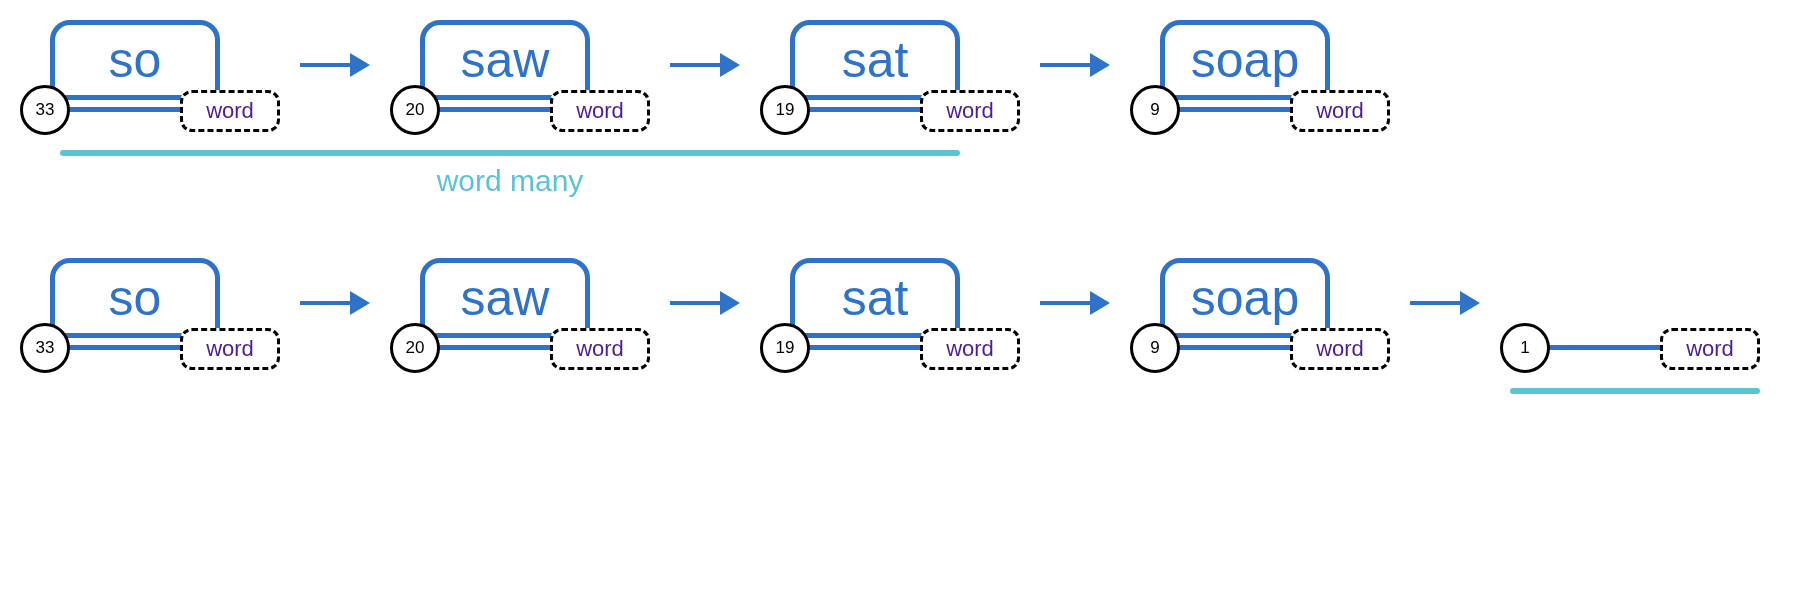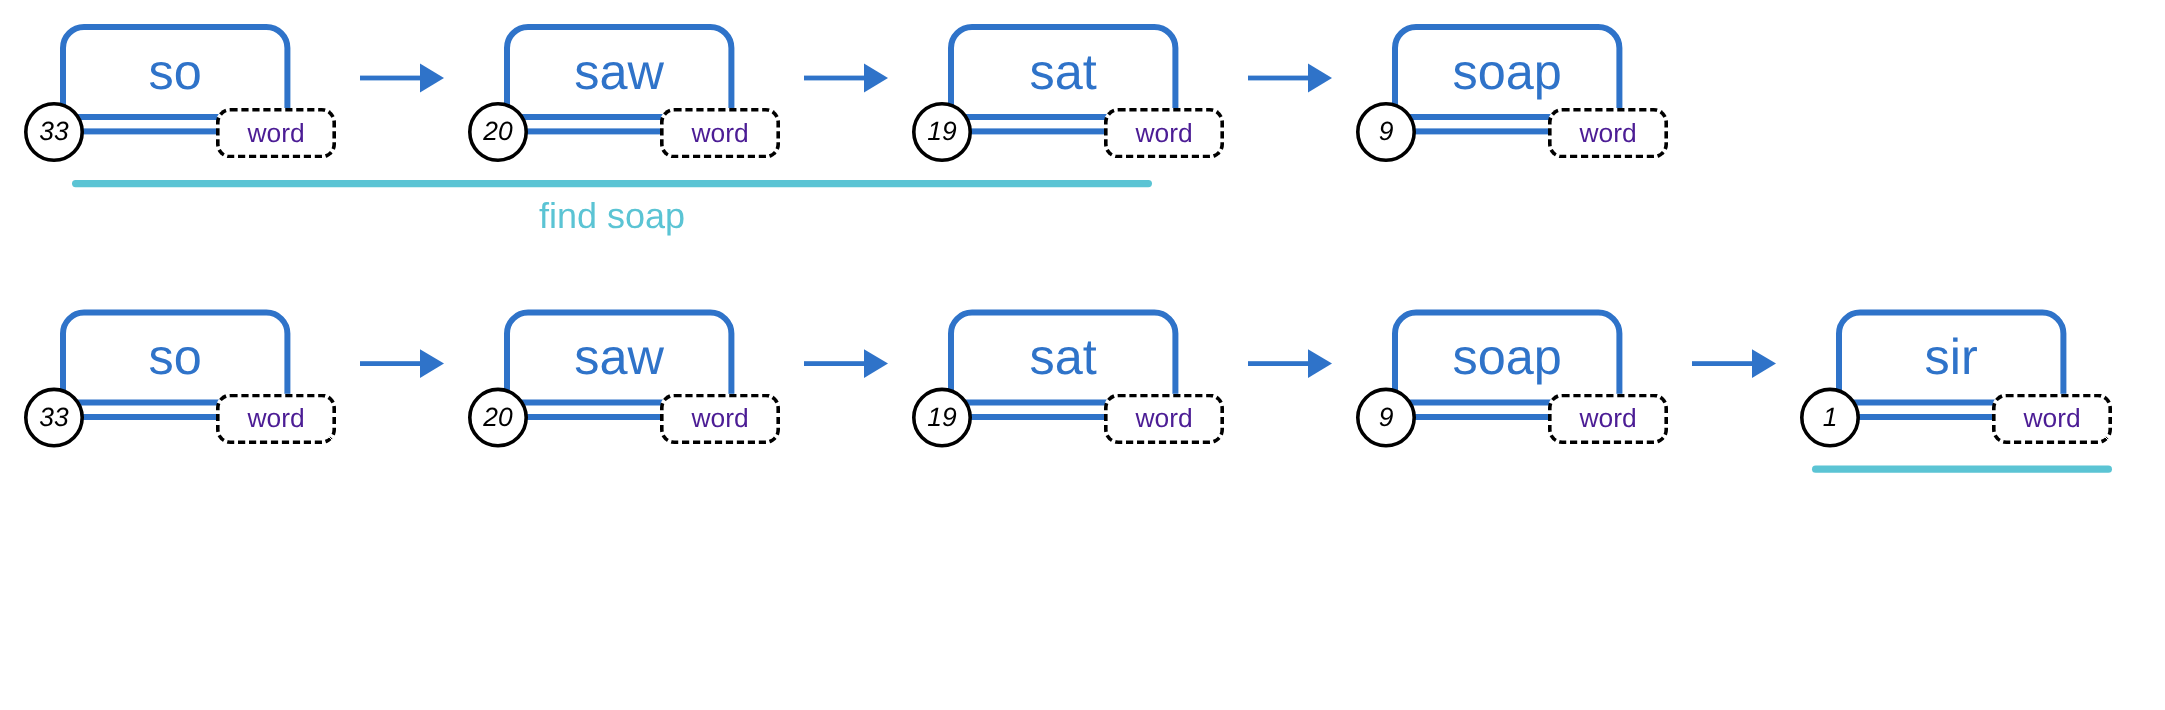--- a/index.html
+++ b/index.html
@@ -20,48 +20,47 @@
   .node {
     position: relative;
     width: 260px;
     height: 120px;
     flex-shrink: 0;
   }
   .main-box {
     position: absolute;
     top: 0;
     left: 30px;
-    width: 192px;
+    width: 170px;
     height: 80px;
     border: 5px solid #2f73c9;
     border-radius: 20px 20px 10px 10px;
     background: #fff;
     display: flex;
     align-items: center;
     justify-content: center;
-    font-size: 42px;
+    font-size: 50px;
     color: #2f73c9;
     font-weight: normal;
   }
   .count-circle {
     position: absolute;
     left: 0;
     bottom: 5px;
     width: 50px;
     height: 50px;
     border: 3px solid #000;
     border-radius: 50%;
     background: #fff;
     display: flex;
     align-items: center;
     justify-content: center;
-    font-size: 22px;
+    font-size: 17px;
     color: #000;
     z-index: 2;
-    font-style: italic;
   }
   .word-tag {
     position: absolute;
     right: 0;
     bottom: 8px;
     width: 100px;
     height: 42px;
     border: 3px dashed #000;
     border-radius: 12px;
     background: #fff;
@@ -167,21 +166,21 @@
         <span>soap</span>
       </div>
     <div class="bottom-line"></div>
     <div class="count-circle">9</div>
     <div class="word-tag">word</div>
   </div>
 </div>
 
 <div class="annotation-container" style="margin-left:40px; width:900px;">
   <div class="annotation-bar"></div>
-  <div class="annotation-label">find soap</div>
+  <div class="annotation-label">word many</div>
 </div>
 
 <div class="row">
   <div class="node">
     <div class="main-box">
         <span>so</span>
       </div>
     <div class="bottom-line"></div>
     <div class="count-circle">33</div>
     <div class="word-tag">word</div>
@@ -220,23 +219,20 @@
       </div>
     <div class="bottom-line"></div>
     <div class="count-circle">9</div>
     <div class="word-tag">word</div>
   </div>
   <div class="arrow">
       <div class="arrow-line"></div>
       <div class="arrow-head"></div>
     </div>
   <div class="node">
-    <div class="main-box">
-        <span>sir</span>
-      </div>
     <div class="bottom-line"></div>
     <div class="count-circle">1</div>
     <div class="word-tag">word</div>
   </div>
 </div>
 
 <div style="margin-left:1490px; width:250px;">
   <div class="annotation-bar"></div>
 </div>
 

